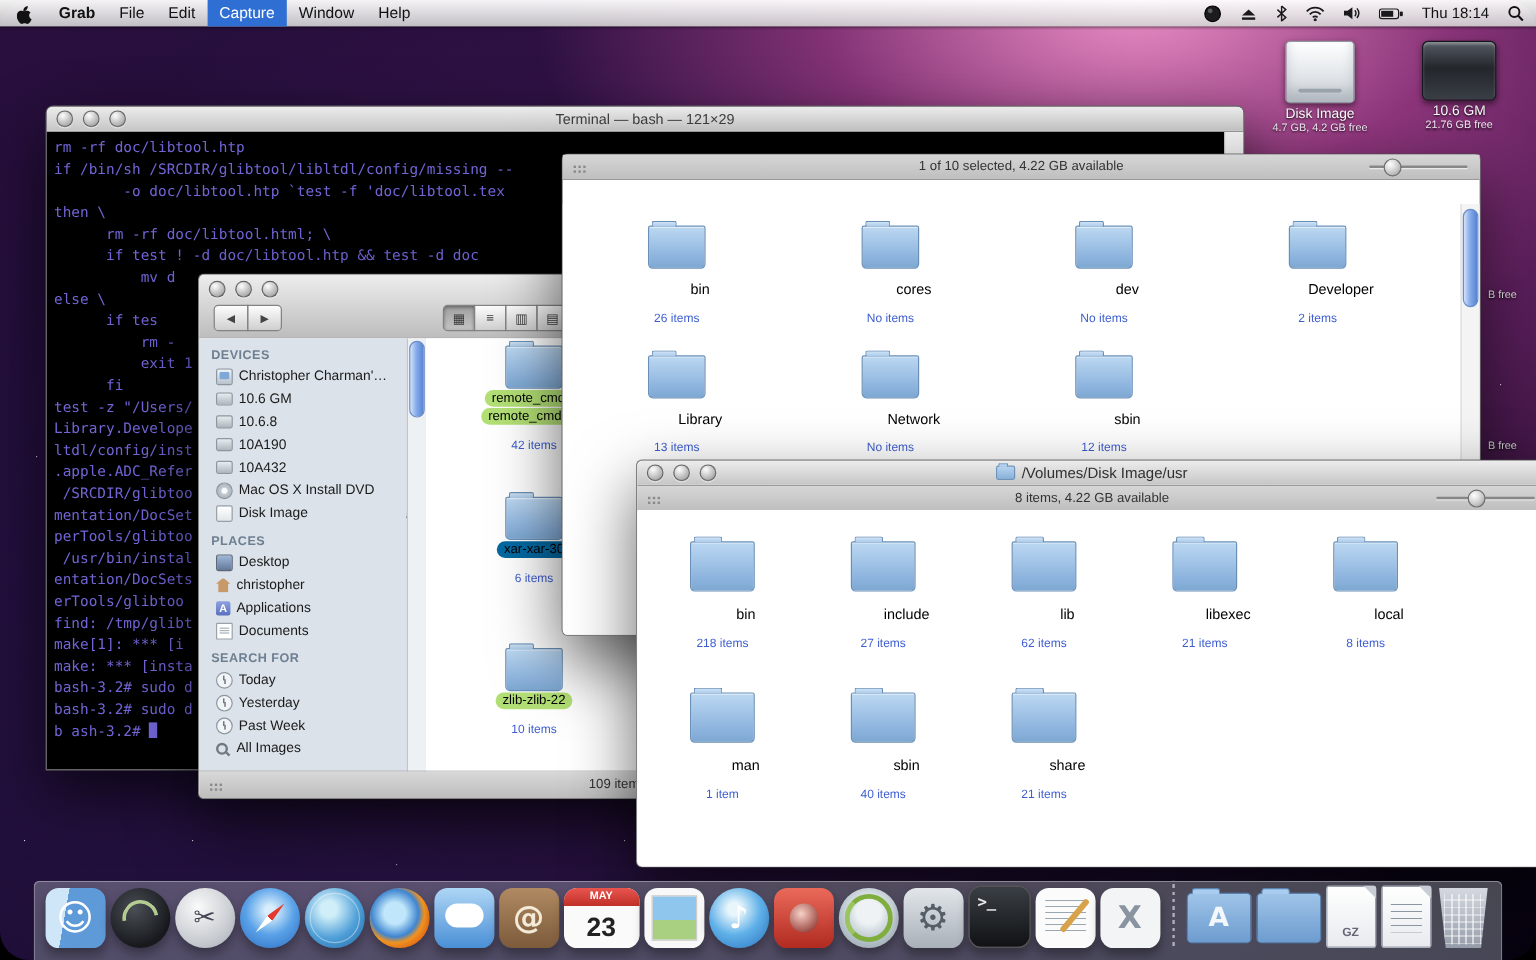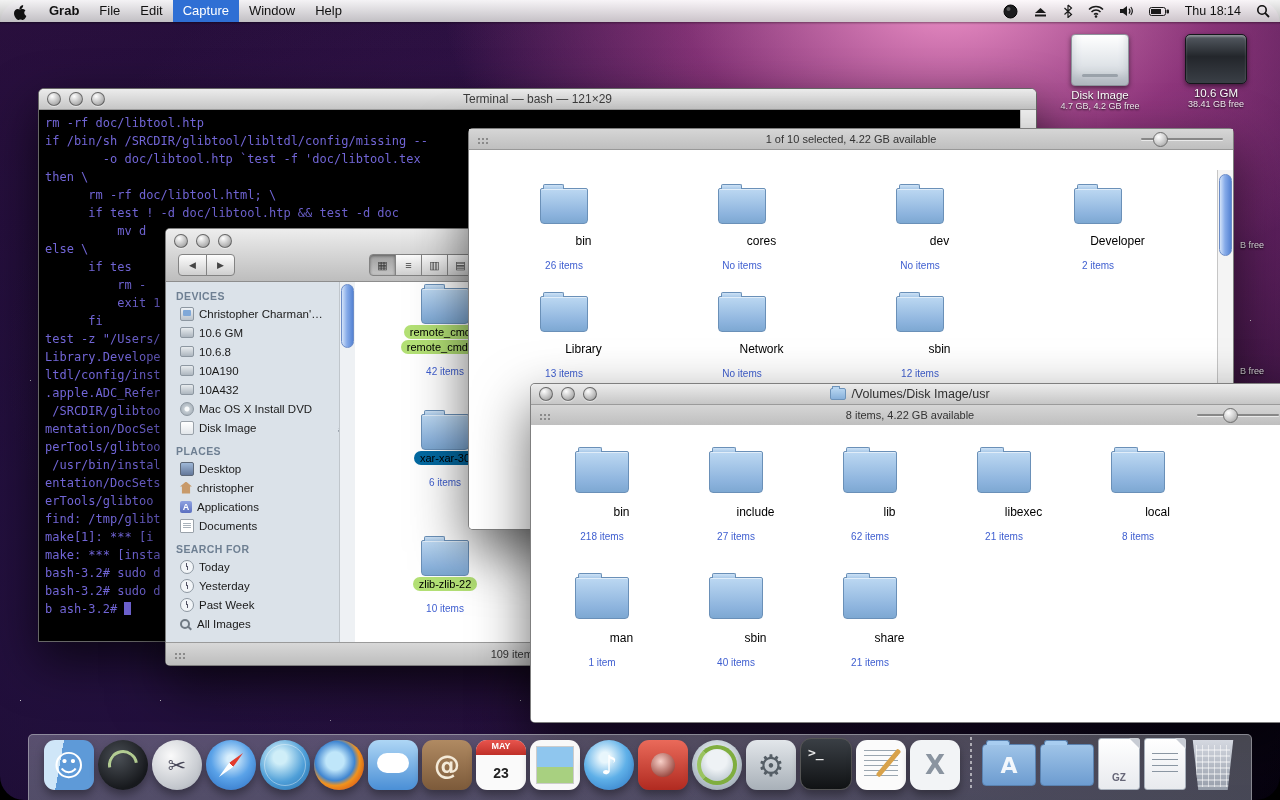--- a/index.html
+++ b/index.html
@@ -175,26 +175,26 @@
   .dk-safari{border-radius:50%;background:radial-gradient(circle at 50% 38%,#d8eefc 0 10%,#5aa2e8 50%,#2a6cc0);}
   .dk-safari::after{content:"";position:absolute;left:22px;top:8px;width:6px;height:34px;
     background:linear-gradient(#e23b2e 50%,#fff 50%);clip-path:polygon(50% 0,100% 50%,50% 100%,0 50%);transform:rotate(45deg);}
   .dk-globe{border-radius:50%;background:radial-gradient(circle at 40% 35%,#cfeef8 0 15%,#4f9fd8 55%,#1f6aa8);}
   .dk-globe::after{content:"";position:absolute;inset:4px;border-radius:50%;border:1px solid rgba(255,255,255,.4);}
   .dk-firefox{border-radius:50%;background:radial-gradient(circle at 42% 42%,#bfe6fa 0 22%,#3f85d0 48%,#f0931f 60%,#e05f15 80%,#c04a10);}
   .dk-ichat{background:linear-gradient(#aed6f5,#4a8fd6);}
   .dk-ichat::after{content:"";position:absolute;left:9px;top:13px;width:32px;height:20px;background:#fff;border-radius:10px;}
   .dk-abook{background:linear-gradient(#b08a62,#7c5a3a);}
   .dk-abook::after{content:"@";color:#f4ead8;font-size:26px;font-weight:bold;}
-  .dk-ical{background:#fafafa;}
+  .dk-ical{background:#fafafa;padding-left:13px;}
   .dk-ical::before{content:"";position:absolute;top:0;left:0;right:0;height:15px;border-radius:11px 11px 0 0;
     background:linear-gradient(#e8554e,#c03028);}
   .ical-m{position:absolute;top:1px;left:0;right:0;text-align:center;font-size:9px;font-weight:bold;color:#fff;z-index:1;}
   .ical-d{position:absolute;top:15px;left:0;right:0;bottom:0;display:flex;align-items:center;justify-content:center;
-    font-size:14px;font-weight:bold;color:#222;}
+    font-size:22px;font-weight:bold;color:#222;}
   .dk-iphoto{background:#f8f8f8;}
   .dk-iphoto::after{content:"";position:absolute;inset:6px;border:1px solid #ccc;
     background:linear-gradient(#8fc6ee 55%,#a8d080 55%);}
   .dk-itunes{border-radius:50%;background:radial-gradient(circle at 42% 35%,#e8f6fc 0 12%,#5fb0e8 50%,#2a72c0);}
   .dk-itunes::after{content:"♪";color:#fff;font-size:26px;}
   .dk-pbooth{background:linear-gradient(#ea6a5a,#b02a20);}
   .dk-pbooth::after{content:"";position:absolute;inset:13px;border-radius:50%;
     background:radial-gradient(circle at 40% 35%,#f8d0c8,#7c1f17);}
   .dk-tm{border-radius:50%;background:radial-gradient(circle at 50% 40%,#eef2f5 0 25%,#b8c4cc 60%,#8a97a0);}
   .dk-tm::after{content:"";position:absolute;inset:5px;border-radius:50%;border:4px solid #7fae3f;border-left-color:#9ac45f;}
@@ -289,21 +289,21 @@
         <div class="ic-diskimage"></div>
       </div>
     <div class="nm">Disk Image</div>
     <div class="inf">4.7 GB, 4.2 GB free</div>
   </div>
   <div class="dicon" id="di-hd">
     <div class="icwrap">
         <div class="ic-hd"></div>
       </div>
     <div class="nm">10.6 GM</div>
-    <div class="inf">38.41 GB free</div>
+    <div class="inf">21.76 GB free</div>
   </div>
   <div class="frag" id="frag1">B free</div>
   <div class="frag" id="frag2">B free</div>
 
   <div id="terminal" class="win">
     <div class="titlebar">
       <div class="lights">
         <span class="lt"></span>
         <span class="lt"></span>
         <span class="lt"></span>

